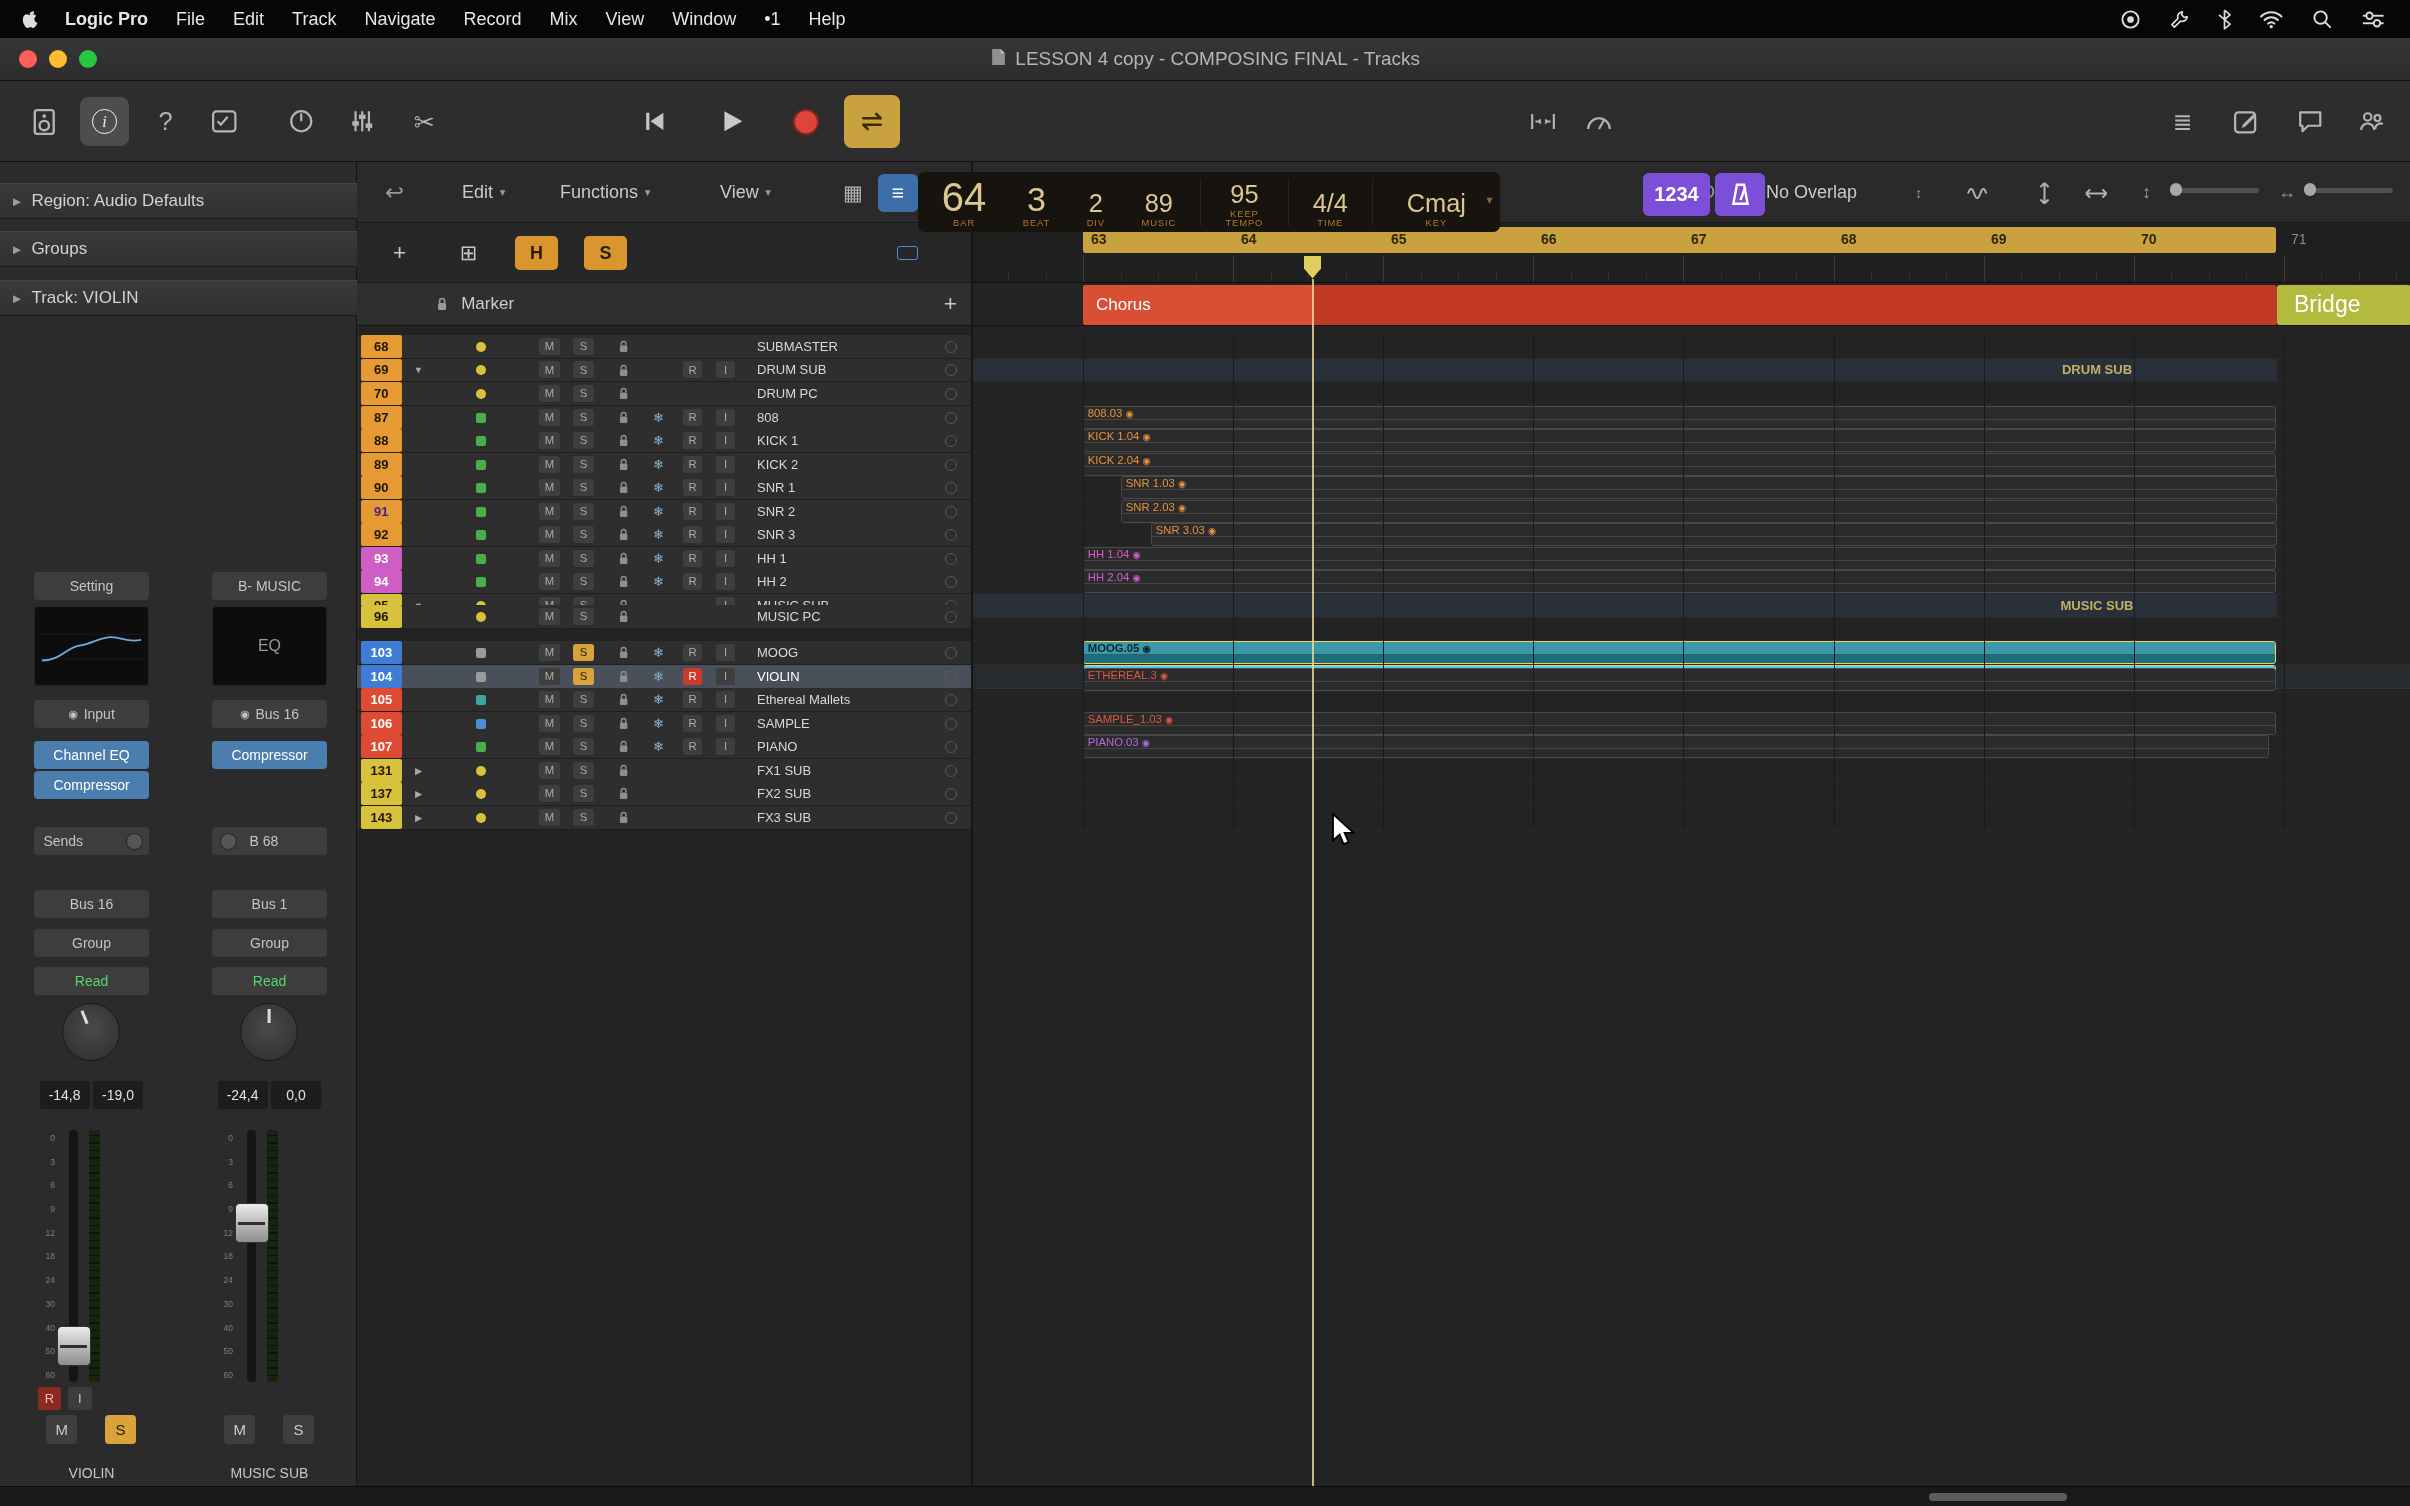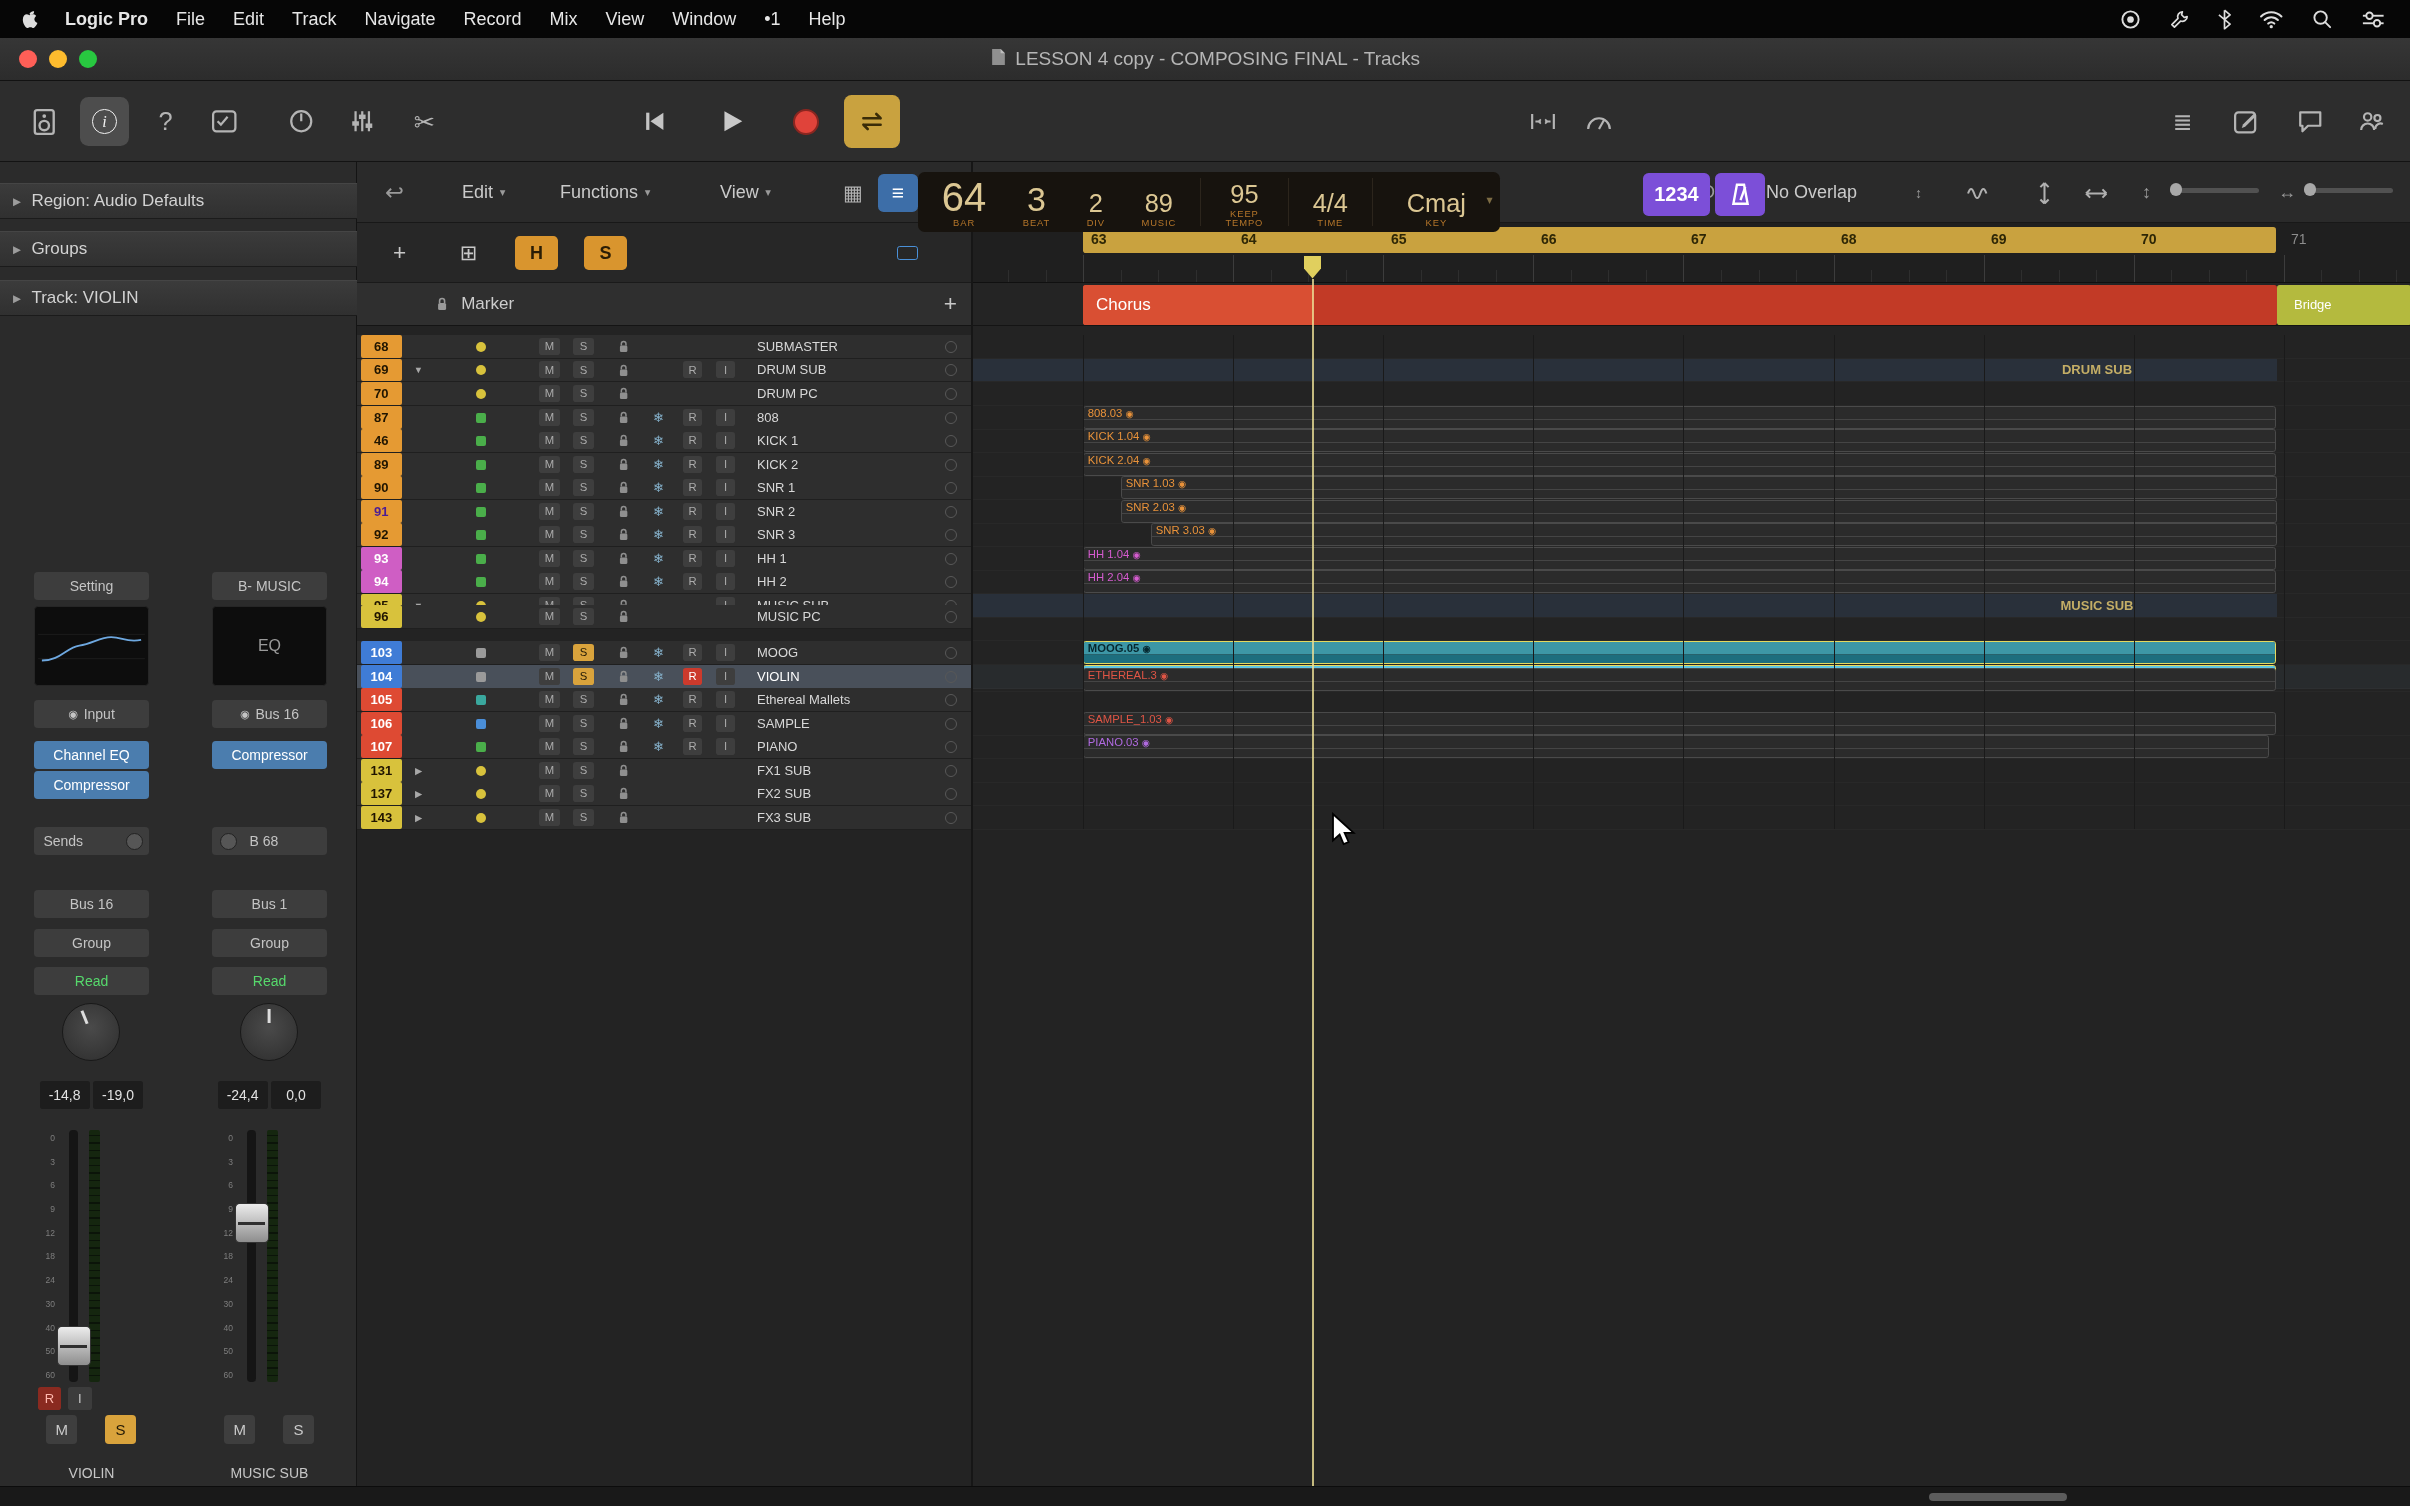--- a/index.html
+++ b/index.html
@@ -571,21 +571,21 @@
             <path d="M3.5 6V4a2.5 2.5 0 0 1 5 0v2" stroke="#8f8f8f" stroke-width="1.6" fill="none"></path>
           </svg>
         </div>
         <div class="ticon frz" style="left: 293px;">❄</div>
         <div class="chip" style="left: 326px; width: 19px;">R</div>
         <div class="chip" style="left: 359px; width: 19px;">I</div>
         <div class="tname">808</div>
         <div class="meter"></div>
       </div>
       <div class="track-row" style="top: 94px;">
-        <div class="tnum" style="background: rgb(229, 154, 51); color: rgb(32, 21, 0);">46</div>
+        <div class="tnum" style="background: rgb(229, 154, 51); color: rgb(32, 21, 0);">88</div>
         <div class="ticn sq-green"></div>
         <div class="chip" style="left: 182px;">M</div>
         <div class="chip" style="left: 216px;">S</div>
         <div class="ticon" style="left: 258px;">
           <svg width="11.3" height="13" viewBox="0 0 12 14">
             <rect x="2" y="6" width="8" height="7" rx="1.5" fill="#8f8f8f"></rect>
             <path d="M3.5 6V4a2.5 2.5 0 0 1 5 0v2" stroke="#8f8f8f" stroke-width="1.6" fill="none"></path>
           </svg>
         </div>
         <div class="ticon frz" style="left: 293px;">❄</div>
@@ -907,21 +907,21 @@
       <span class="bar-num" style="left: 1019px;">69</span>
       <span class="bar-num" style="left: 1169px;">70</span>
       <span class="bar-num dim" style="left: 1319px;">71</span>
     </div>
   <div id="marker-lane">
     <div class="mk" style="left:111px;width:1194px;background:#c23a26">
       <div style="position:absolute;left:0;top:0;width:230px;height:100%;background:#d94f33;border-radius:2.8px 0 0 2.8px"></div>
       <span style="position:relative;margin-left:13px;color:#fff;font-size:17px">Chorus</span>
     </div>
     <div class="mk" style="left:1305px;width:134px;background:#b4ba3e">
-      <span style="margin-left:17px;color:#fff;font-size:13px">Bridge</span>
+      <span style="margin-left:17px;color:#fff;font-size:23px">Bridge</span>
     </div>
   </div>
   <div id="lanes">
       <div class="lane-row" style="top: 0px;"></div>
       <div class="lane-row" style="top: 23.5px;">
         <div class="region-summary" style="left: 0px; width: 1305px;">
           <span class="summary-label">DRUM SUB</span>
         </div>
       </div>
       <div class="lane-row" style="top: 47px;"></div>

